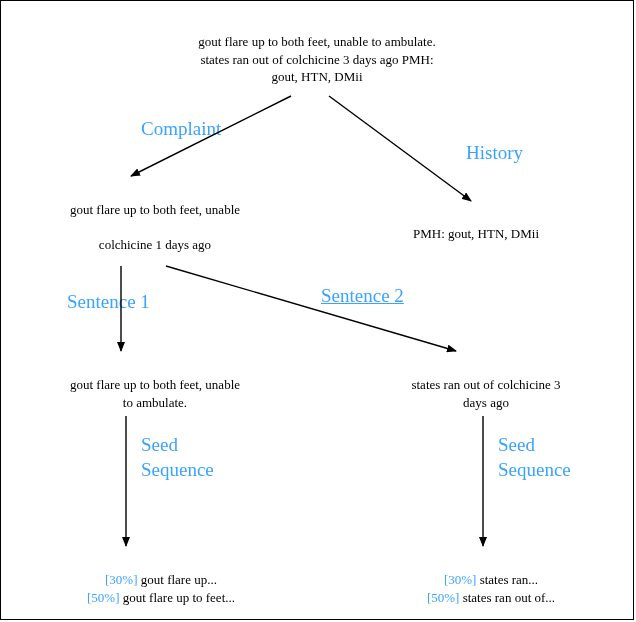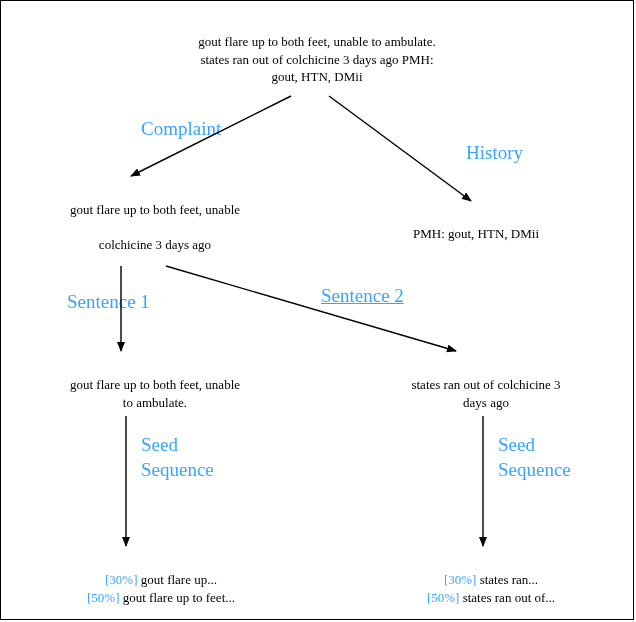--- a/index.html
+++ b/index.html
@@ -53,21 +53,21 @@
     <span>states ran out of colchicine 3 days ago PMH:</span><br>
     <span>gout, HTN, DMii</span>
   </div>
 
   <div class="edge-label" style="left:140px; top:116px;">Complaint</div>
   <div class="edge-label" style="left:465px; top:116px;margin-top:24px;">History</div>
 
   <div class="node" style="left:4px; top:180px; width:300px;">
     <span>gout flare up to both feet, unable</span><br>
     <br>
-    <span>colchicine 3 days ago</span>
+    <span>colchicine 1 days ago</span>
   </div>
 
   <div class="node" style="left:360px; top:204px; width:230px;">PMH: gout, HTN, DMii</div>
 
   <div class="edge-label" style="left:50px; top:289px;margin-left:16px;">Sentence 1</div>
   <div class="edge-label" style="left:320px; top:283px;text-decoration:underline;">Sentence 2</div>
 
   <div class="node" style="left:4px; top:355px; width:300px;">
     <span>gout flare up to both feet, unable</span><br>
     <span>to ambulate.</span>

